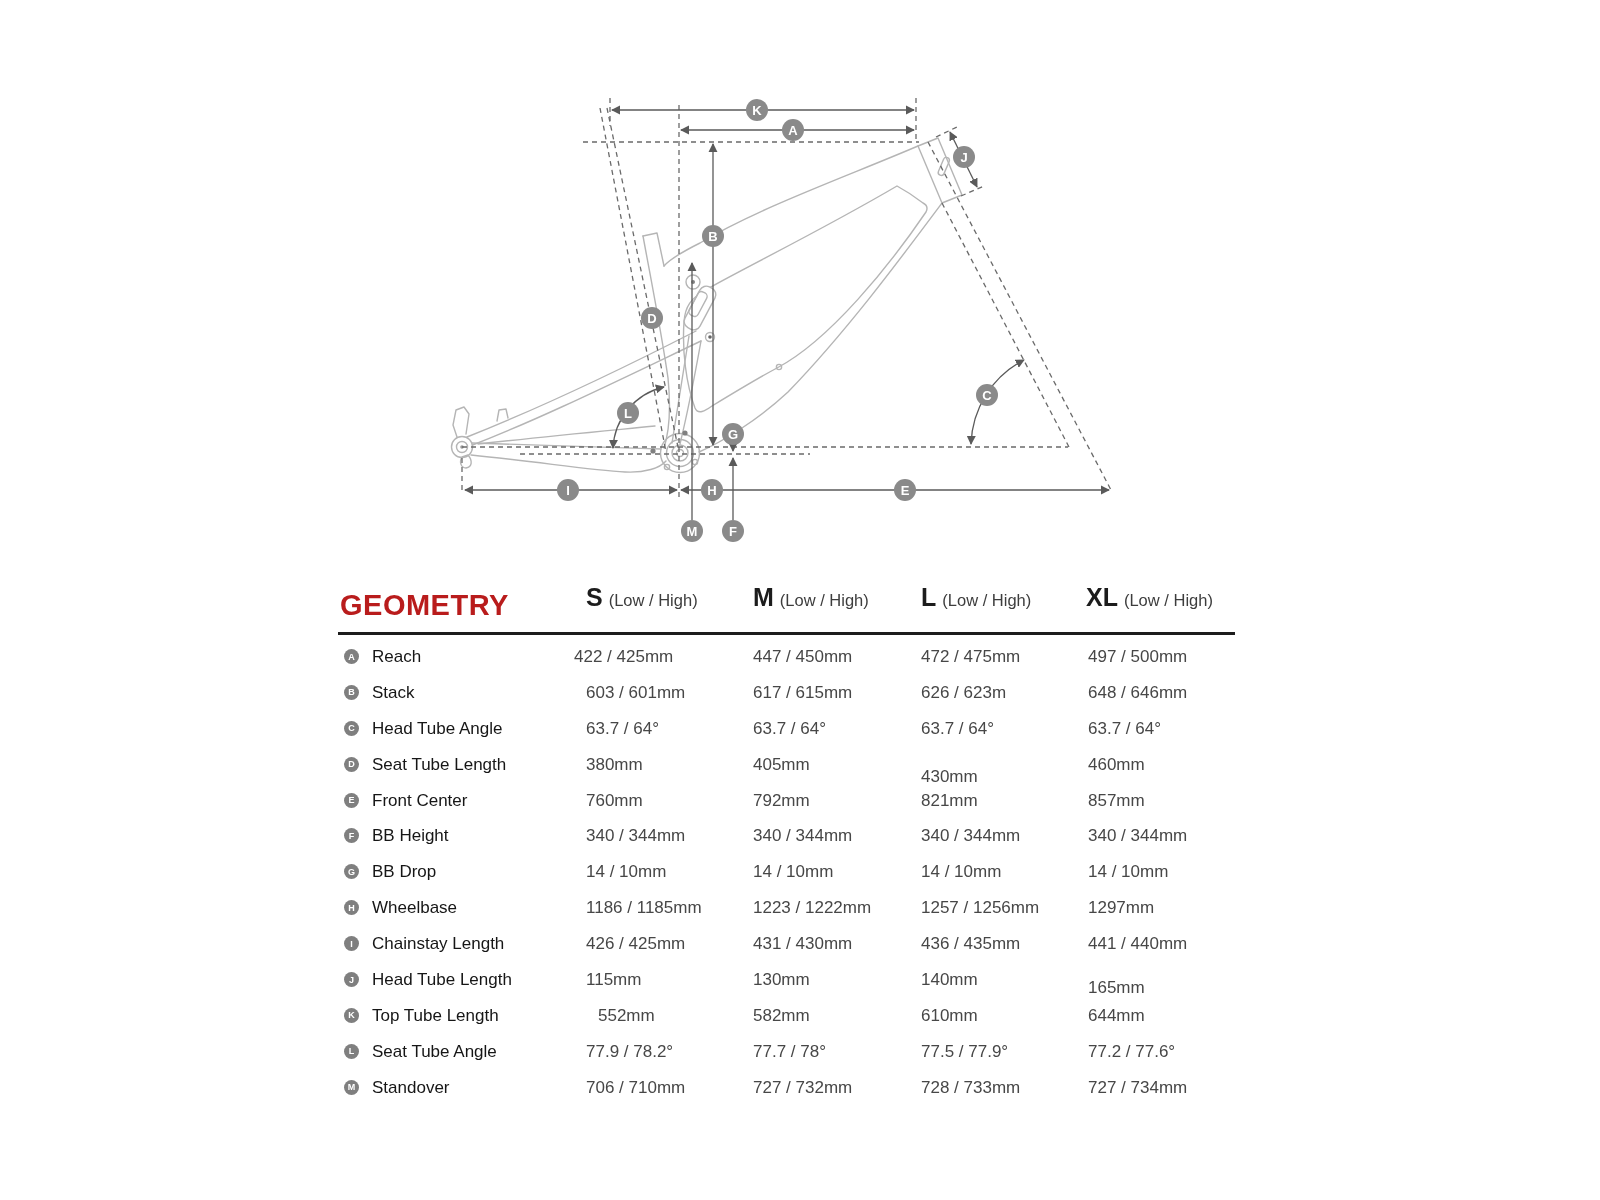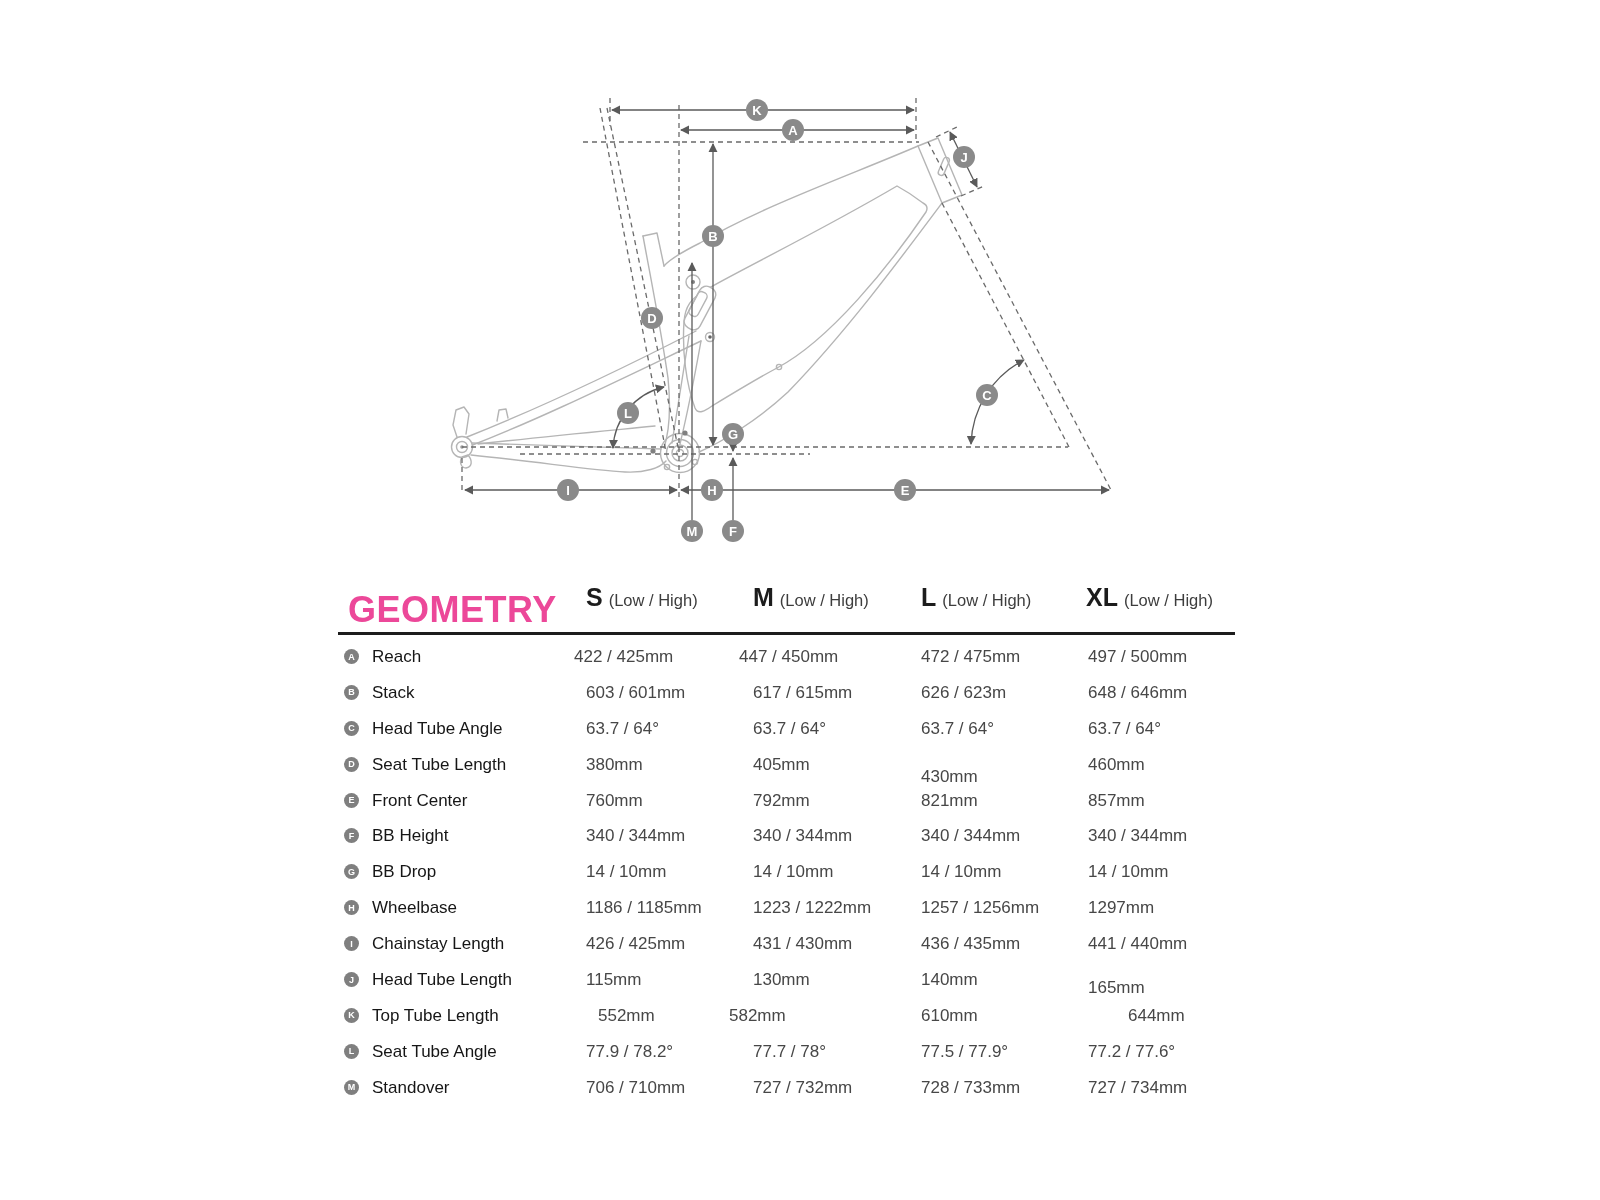--- a/index.html
+++ b/index.html
@@ -6,22 +6,22 @@
   #page{position:relative;width:1600px;height:1200px;background:#ffffff;overflow:hidden;
         font-family:"Liberation Sans", sans-serif;}
   #diagram-svg{position:absolute;left:0;top:0;width:1600px;height:1200px;}
   .frame{stroke:#b5b5b5;stroke-width:1.4;fill:none;stroke-linecap:round;stroke-linejoin:round;}
   .framefill{stroke:#b5b5b5;stroke-width:1.4;fill:#ffffff;stroke-linejoin:round;}
   .dash{stroke:#6a6a6a;stroke-width:1.3;fill:none;stroke-dasharray:5 4;}
   .meas{stroke:#5a5a5a;stroke-width:1.3;fill:none;}
   .lblc{fill:#8a8a8a;}
   .lblt{fill:#ffffff;font-size:13px;font-weight:bold;text-anchor:middle;}
   
-  #geo-title{position:absolute;left:348px;top:589px;font-size:36px;font-weight:700;
-             letter-spacing:0.5px;color:#ec4899;}
+  #geo-title{position:absolute;left:340px;top:589px;font-size:29px;font-weight:700;
+             letter-spacing:0.5px;color:#b91c1c;}
   .col-head{position:absolute;top:583px;display:flex;align-items:baseline;gap:6px;white-space:nowrap;}
   .col-head .big{font-size:25px;font-weight:700;color:#1c1c1c;}
   .col-head .small{font-size:16.5px;font-weight:400;color:#3d3d3d;}
   #divider{position:absolute;left:338px;top:632px;width:897px;height:3px;background:#1c1c1c;}
   #rows{position:absolute;left:338px;top:639px;width:900px;}
   .grow{position:relative;height:35.9px;}
   .gcirc{position:absolute;left:6px;top:10px;width:15px;height:15px;border-radius:50%;
          background:#7f7f7f;color:#fff;font-size:9px;font-weight:bold;
          display:flex;align-items:center;justify-content:center;}
   .glabel{position:absolute;left:34px;top:8px;font-size:17px;color:#161616;white-space:nowrap;}
@@ -170,21 +170,21 @@
         <span class="big">XL</span>
         <span class="small">(Low / High)</span>
       </div>
     </div>
   <div id="divider"></div>
   <div id="rows">
       <div class="grow">
         <span class="gcirc">A</span>
         <span class="glabel">Reach</span>
         <span class="gval" style="left: 236px;">422 / 425mm</span>
-        <span class="gval" style="left: 401px; text-align: right;">447 / 450mm</span>
+        <span class="gval" style="left: 415px; text-align: right;">447 / 450mm</span>
         <span class="gval" style="left: 583px;">472 / 475mm</span>
         <span class="gval" style="left: 750px;">497 / 500mm</span>
       </div>
       <div class="grow">
         <span class="gcirc">B</span>
         <span class="glabel">Stack</span>
         <span class="gval" style="left: 248px;">603 / 601mm</span>
         <span class="gval" style="left: 415px;">617 / 615mm</span>
         <span class="gval" style="left: 583px;">626 / 623m</span>
         <span class="gval" style="left: 750px;">648 / 646mm</span>
@@ -250,23 +250,23 @@
         <span class="glabel">Head Tube Length</span>
         <span class="gval" style="left: 248px;">115mm</span>
         <span class="gval" style="left: 415px;">130mm</span>
         <span class="gval" style="left: 583px;">140mm</span>
         <span class="gval" style="left: 750px; margin-top: 8px;">165mm</span>
       </div>
       <div class="grow">
         <span class="gcirc">K</span>
         <span class="glabel">Top Tube Length</span>
         <span class="gval" style="left: 260px;">552mm</span>
-        <span class="gval" style="left: 391px;">582mm</span>
+        <span class="gval" style="left: 415px;">582mm</span>
         <span class="gval" style="left: 583px;">610mm</span>
-        <span class="gval" style="left: 750px; margin-left: 40px;">644mm</span>
+        <span class="gval" style="left: 750px;">644mm</span>
       </div>
       <div class="grow">
         <span class="gcirc">L</span>
         <span class="glabel">Seat Tube Angle</span>
         <span class="gval" style="left: 248px;">77.9 / 78.2°</span>
         <span class="gval" style="left: 415px;">77.7 / 78°</span>
         <span class="gval" style="left: 583px;">77.5 / 77.9°</span>
         <span class="gval" style="left: 750px;">77.2 / 77.6°</span>
       </div>
       <div class="grow">

